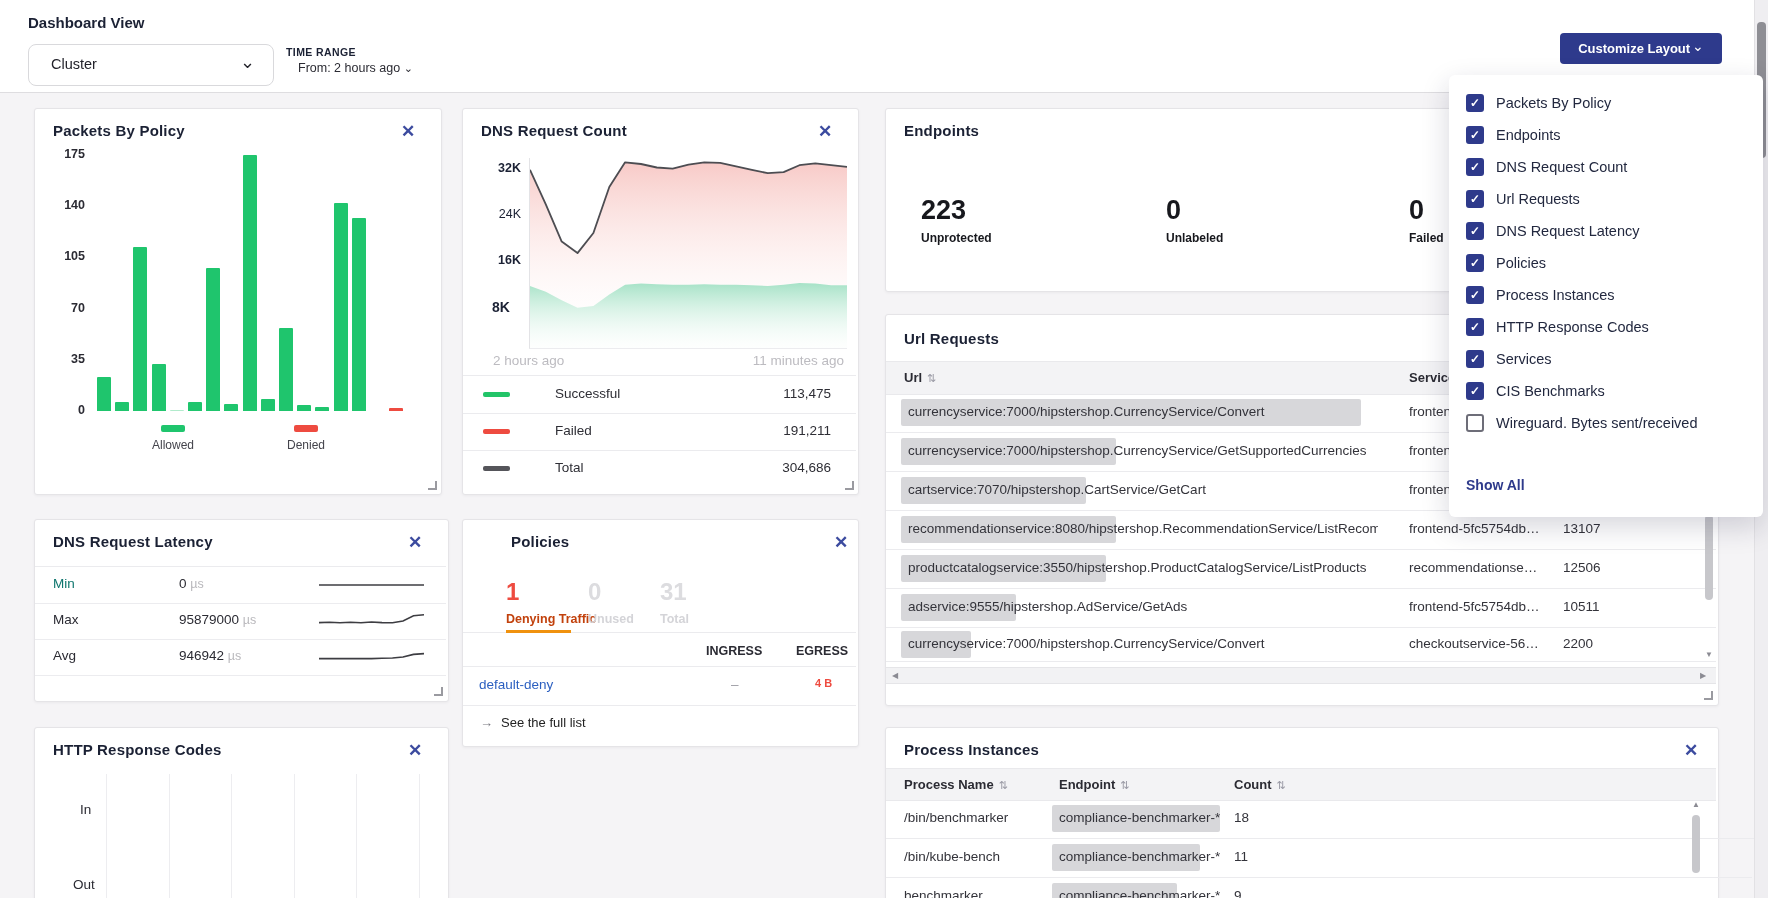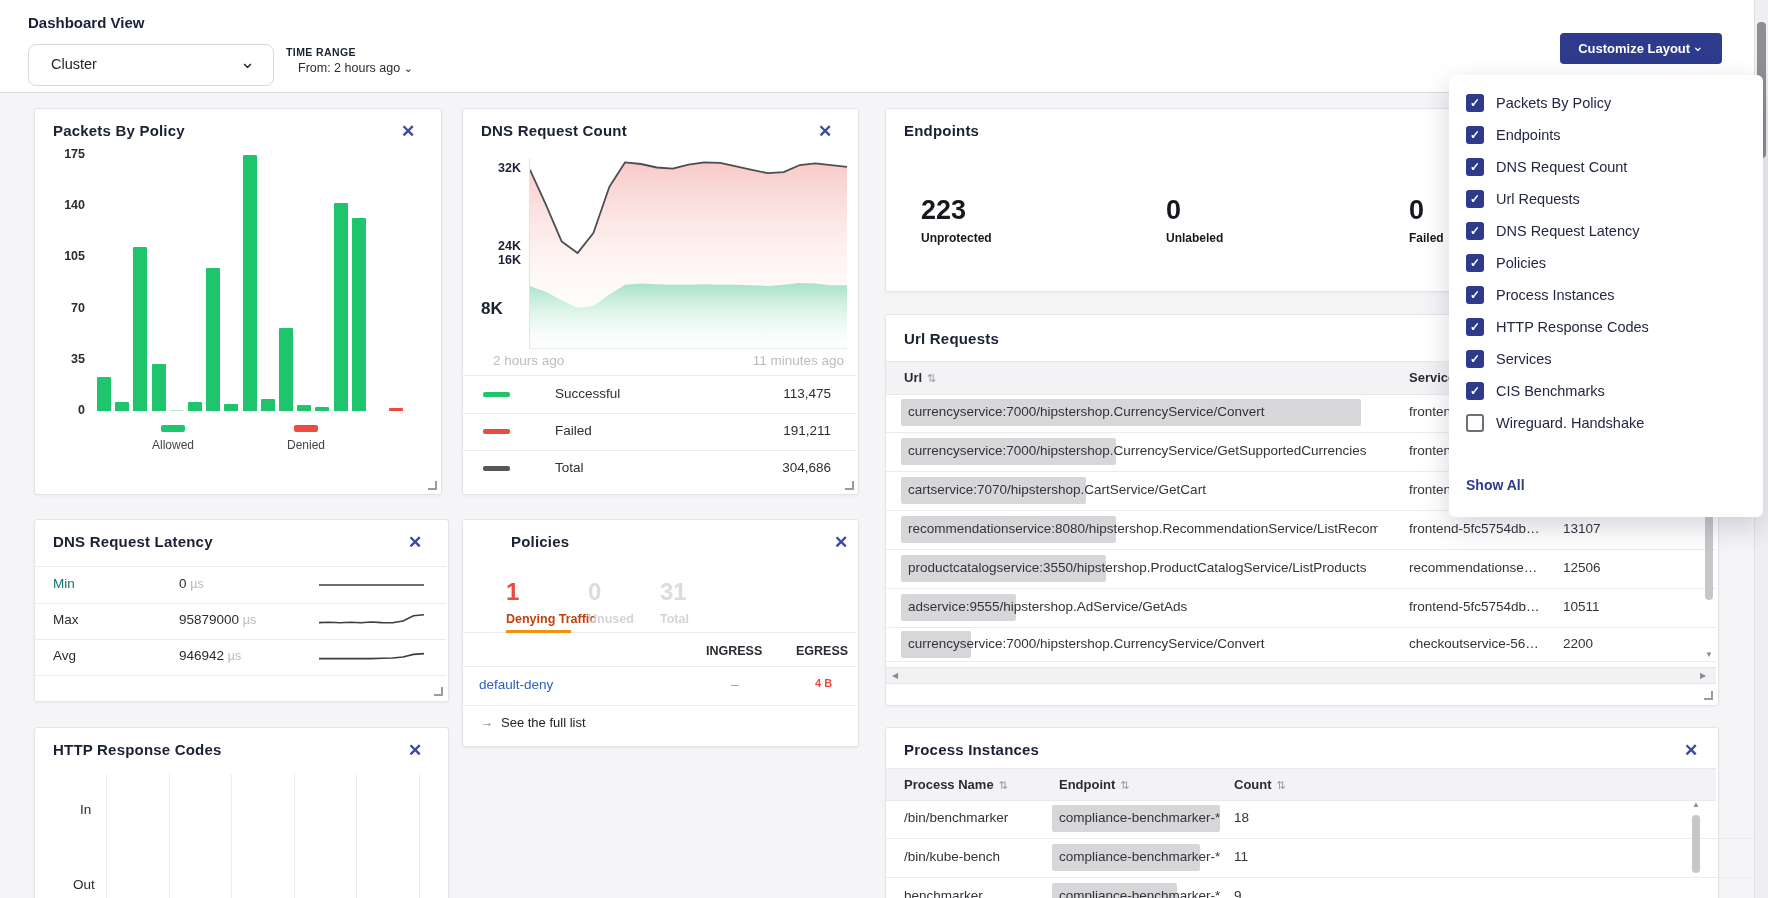--- a/index.html
+++ b/index.html
@@ -95,23 +95,23 @@
     <div class="abs" style="left:259px;top:316px;width:24px;height:7px;background:#ee4b40;border-radius:2px;"></div>
     <div class="abs" style="left:239px;top:329px;width:64px;text-align:center;font-size:12px;color:#44444c;">Denied</div>
     <div class="resize" style="left:393px;top:372px;"></div>
   </div>
 
   <div class="card" style="left:462px;top:108px;width:395px;height:385px;">
     <div class="ctitle" style="left:18px;top:13px;">DNS Request Count</div>
     <span class="xclose" style="left:355px;top:14px;">✕</span>
 
     <div class="abs" style="left:18px;top:52px;width:40px;text-align:right;font-size:12.5px;font-weight:700;">32K</div>
-    <div class="abs" style="left:18px;top:98px;width:40px;text-align:right;font-size:12.5px;font-weight:700;margin-top:32px;">24K</div>
+    <div class="abs" style="left:18px;top:98px;width:40px;text-align:right;font-size:12.5px;font-weight:400;">24K</div>
     <div class="abs" style="left:18px;top:144px;width:40px;text-align:right;font-size:12.5px;font-weight:700;">16K</div>
-    <div class="abs" style="left:18px;top:190px;width:40px;text-align:left;font-size:17px;font-weight:700;">8K</div>
+    <div class="abs" style="left:18px;top:190px;width:40px;text-align:center;font-size:14px;font-weight:700;">8K</div>
 
     <div class="abs" style="left:66px;top:49px;width:317px;height:190px;border-left:1px solid #e3e3e6;border-bottom:1px solid #ececef;">
       <svg id="dns-svg" width="317" height="190" viewBox="0 0 317 190" style="display:block;">
         <defs>
           <linearGradient id="gpink" x1="0" y1="0" x2="0" y2="1">
             <stop offset="0" stop-color="#f3a7a2" stop-opacity="0.6"></stop>
             <stop offset="1" stop-color="#fdf0ef" stop-opacity="0.15"></stop>
           </linearGradient>
           <linearGradient id="ggreen" x1="0" y1="0" x2="0" y2="1">
             <stop offset="0" stop-color="#97ddbd" stop-opacity="0.85"></stop>
@@ -394,21 +394,21 @@
         <div class="menu-item">
           <span class="cb on">✓</span>
           <span class="menu-label">Services</span>
         </div>
         <div class="menu-item">
           <span class="cb on">✓</span>
           <span class="menu-label">CIS Benchmarks</span>
         </div>
         <div class="menu-item">
           <span class="cb"></span>
-          <span class="menu-label">Wireguard. Handshake</span>
+          <span class="menu-label">Wireguard. Bytes sent/received</span>
         </div>
       </div>
     <div class="abs" style="left:17px;top:402px;font-size:14px;font-weight:700;color:#2e3a8b;cursor:pointer;">Show All</div>
   </div>
 
   <div class="abs" style="left:1754px;top:0;width:14px;height:898px;background:#efeef1;border-left:1px solid #e2e1e4;">
     <div class="scroll-thumb" style="left:2px;top:22px;width:9px;height:136px;background:#8e8e94;"></div>
   </div>
 
 </div>

